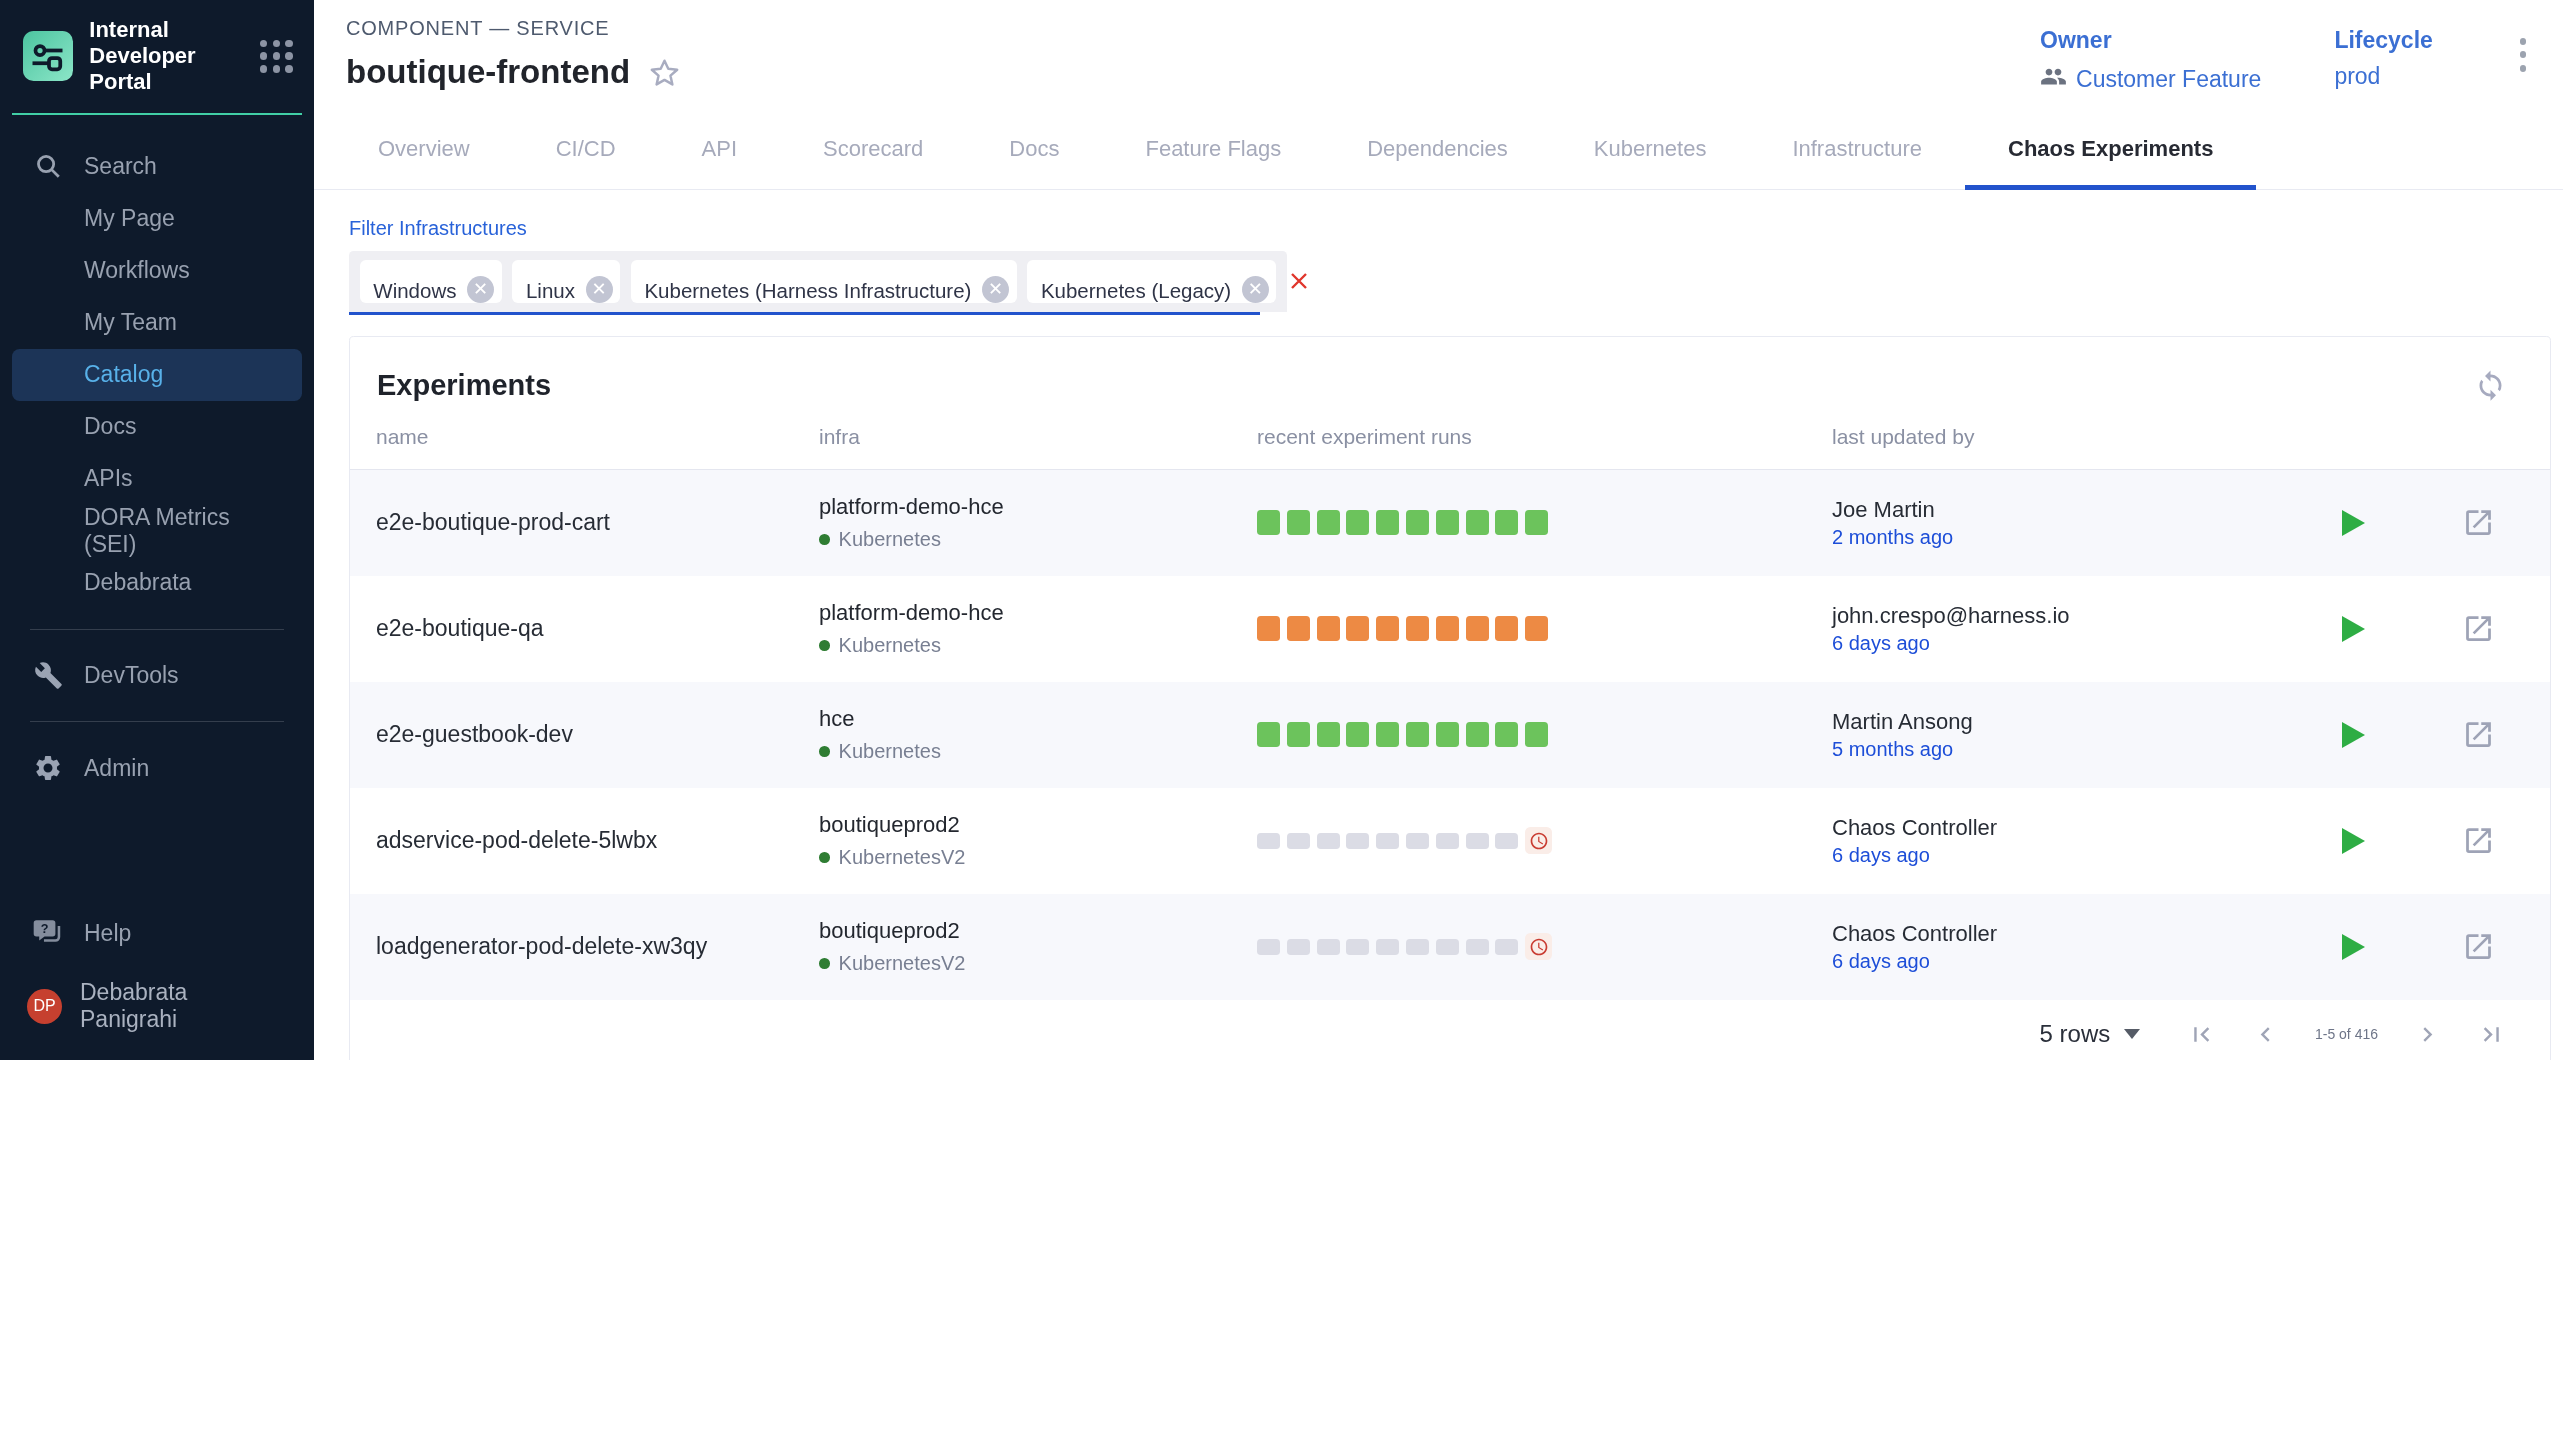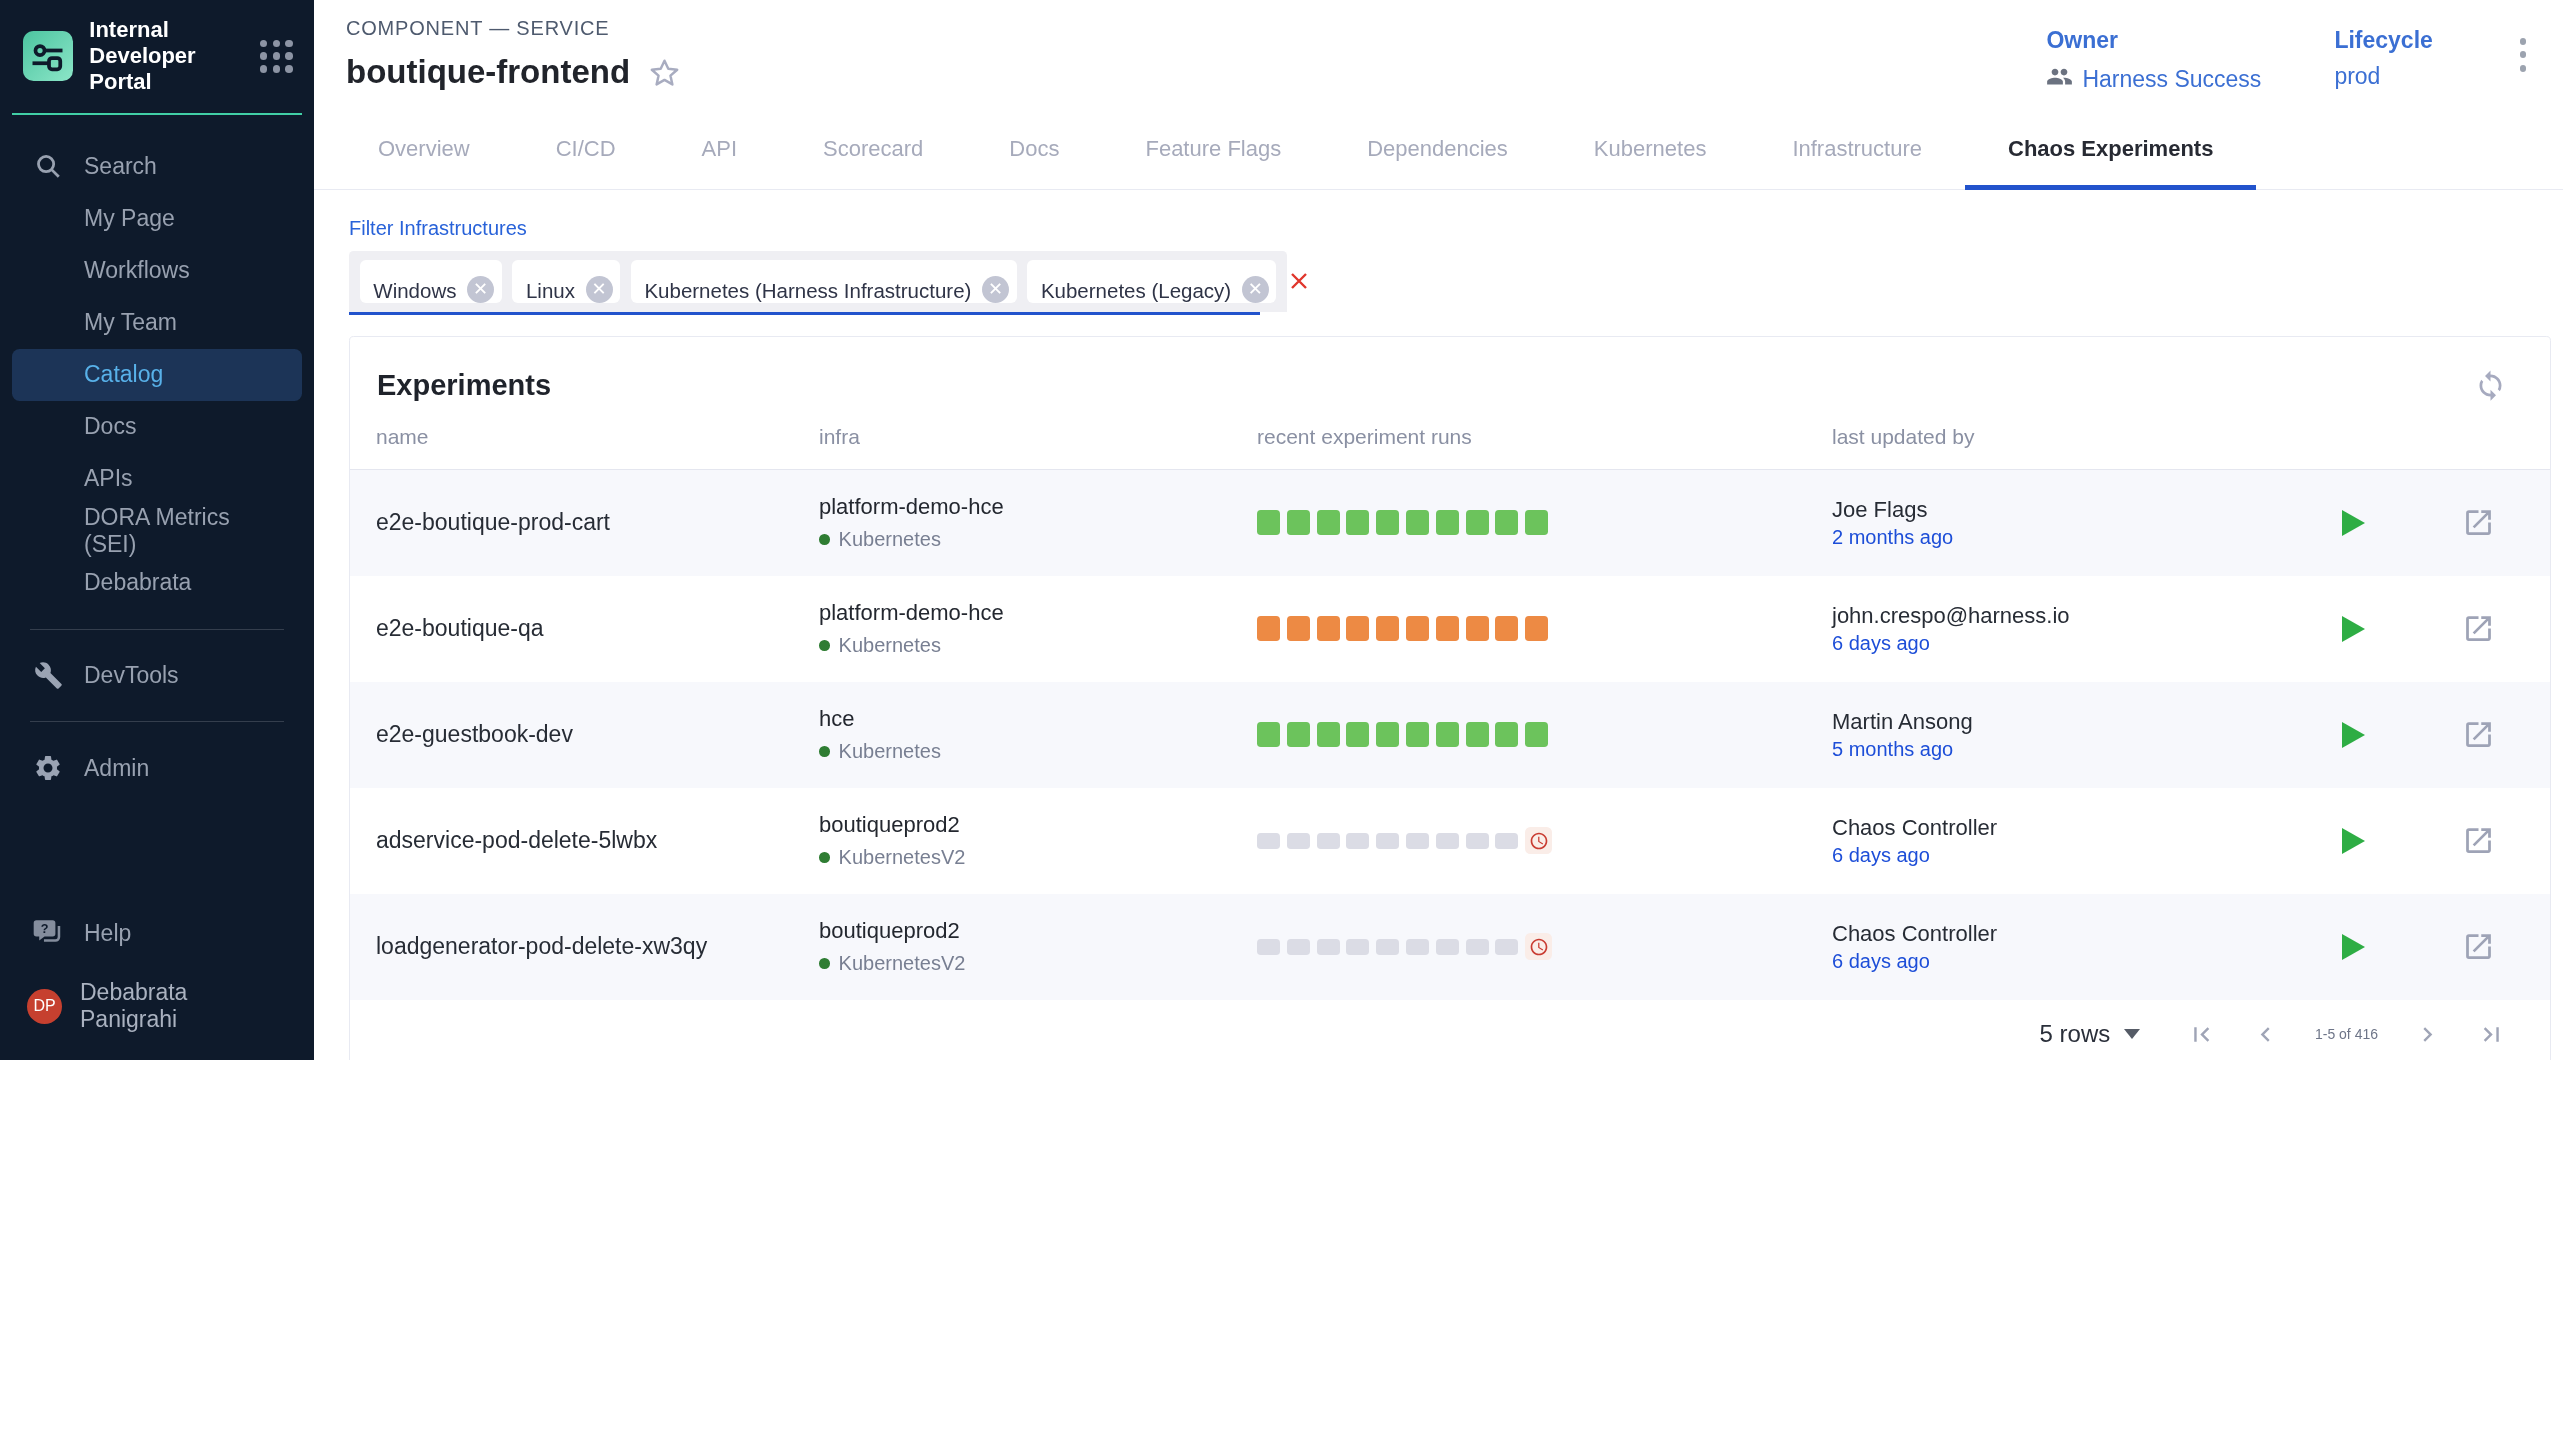--- a/index.html
+++ b/index.html
@@ -224,21 +224,21 @@
       </div>
       <div class="head-right">
         <div>
           <div class="meta-label">Owner</div>
           <div class="meta-value">
             <span>
               <svg width="27" height="27" viewBox="0 0 24 24" fill="#6B7280">
                   <path d="M16 11c1.66 0 2.99-1.34 2.99-3S17.66 5 16 5c-1.66 0-3 1.34-3 3s1.34 3 3 3zm-8 0c1.66 0 2.99-1.34 2.99-3S9.66 5 8 5C6.34 5 5 6.34 5 8s1.34 3 3 3zm0 2c-2.33 0-7 1.17-7 3.5V19h14v-2.5c0-2.33-4.67-3.5-7-3.5zm8 0c-.29 0-.62.02-.97.05 1.16.84 1.97 1.97 1.97 3.45V19h6v-2.5c0-2.33-4.67-3.5-7-3.5z"></path>
                 </svg>
             </span>
-            <span>Harness Success</span>
+            <span>Customer Feature</span>
           </div>
         </div>
         <div>
           <div class="meta-label">Lifecycle</div>
           <div class="meta-value plain">prod</div>
         </div>
         <div class="kebab">
             <i></i>
             <i></i>
             <i></i>
@@ -332,21 +332,21 @@
               <span class="tile passed"></span>
               <span class="tile passed"></span>
               <span class="tile passed"></span>
               <span class="tile passed"></span>
               <span class="tile passed"></span>
               <span class="tile passed"></span>
               <span class="tile passed"></span>
               <span class="tile passed"></span>
             </span>
     <span>
-      <div class="by-name">Joe Flags</div>
+      <div class="by-name">Joe Martin</div>
       <div class="by-time">2 months ago</div>
     </span>
     <span class="actions">
       <span class="play-btn"></span>
       <span class="open-btn">
         <svg width="33" height="33" viewBox="0 0 24 24" fill="#9EA3B6">
                   <path d="M19 19H5V5h7V3H5a2 2 0 0 0-2 2v14a2 2 0 0 0 2 2h14c1.1 0 2-.9 2-2v-7h-2zM14 3v2h3.59l-9.83 9.83 1.41 1.41L19 6.41V10h2V3z"></path>
                 </svg>
       </span>
     </span>

